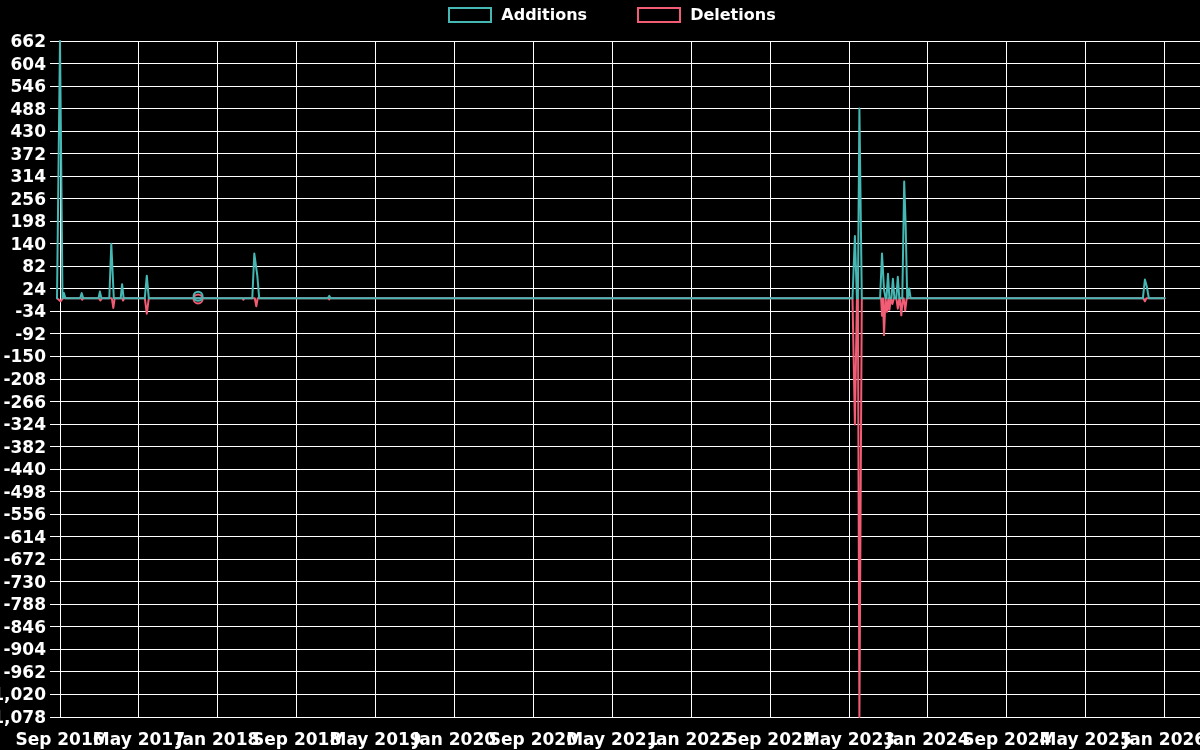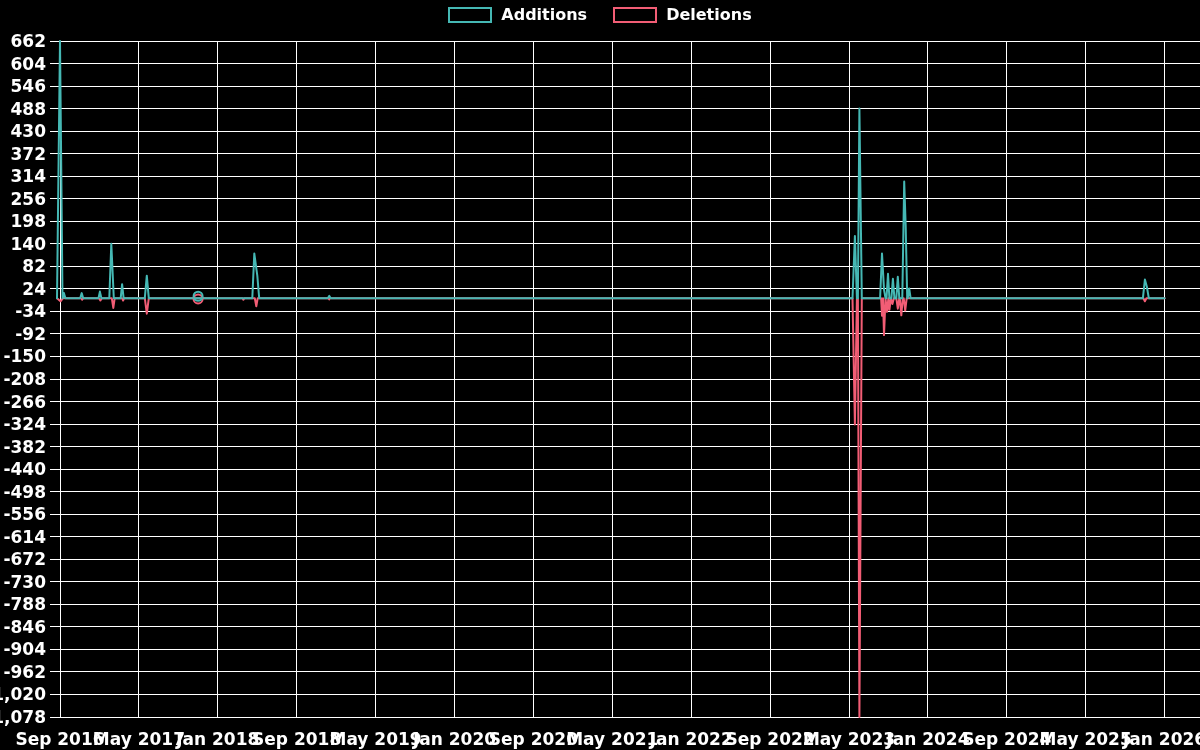--- a/index.html
+++ b/index.html
@@ -1,20 +1,20 @@
 <!DOCTYPE html>
 <html><head>
 <meta charset="utf-8">
 <style>
   html,body{margin:0;padding:0;background:#000;}
   .chart-root{position:relative;width:1200px;height:750px;background:#000;overflow:hidden;
               font-family:"DejaVu Sans","Liberation Sans",sans-serif;}
   .legend{position:absolute;top:7px;left:0;right:0;display:flex;justify-content:center;
           align-items:center;gap:26px;z-index:2;}
-  .legend-item{display:flex;align-items:center;gap:9px;}
+  .legend-item{display:flex;align-items:center;gap:9px;margin-left:24px;}
   .legend-swatch{width:40px;height:12px;border:2px solid #888;background:transparent;}
   .legend-label{color:#fff;font-size:16px;font-weight:bold;line-height:1;}
   svg.plot{position:absolute;left:0;top:0;}
   text{fill:#fff;font-family:"DejaVu Sans","Liberation Sans",sans-serif;
        font-size:17px;font-weight:bold;}
 </style>
 </head>
 <body>
 
 <div class="chart-root">

